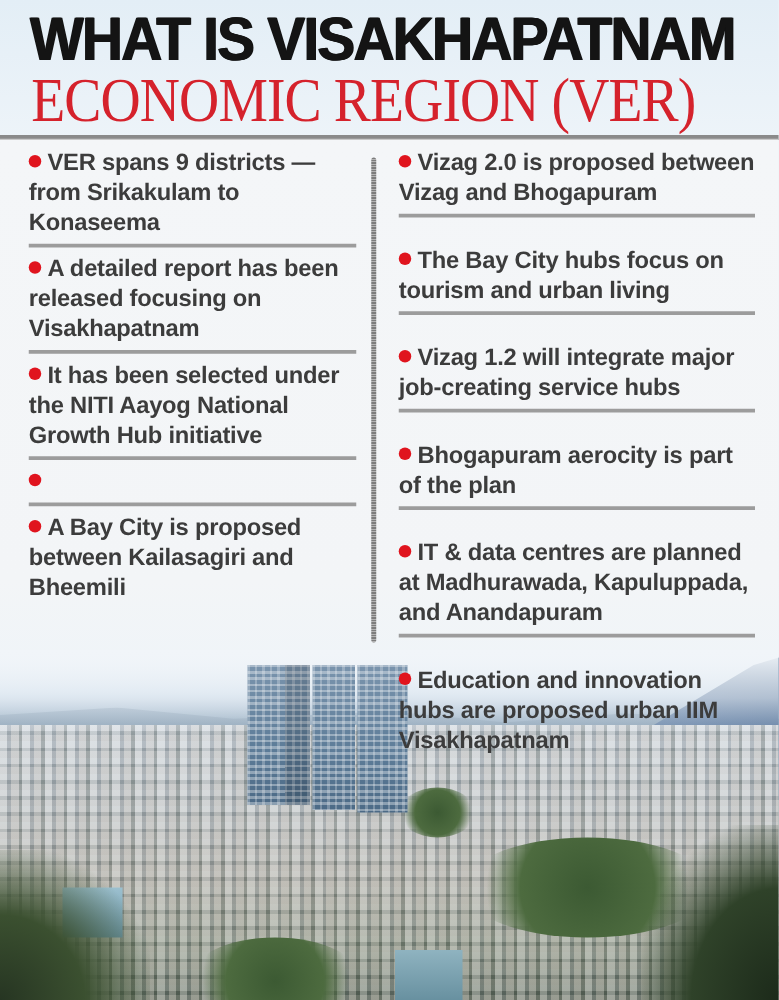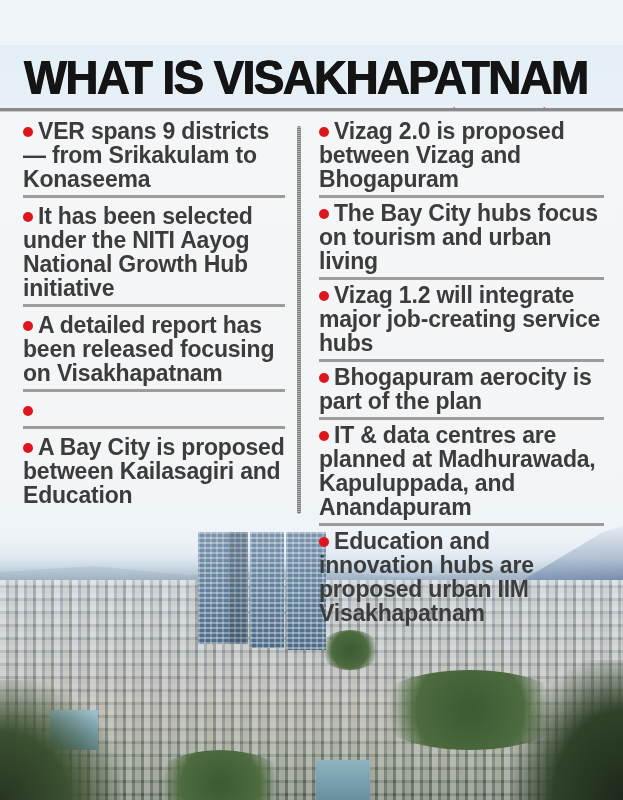--- a/index.html
+++ b/index.html
@@ -7,21 +7,20 @@
     width: 623px; height: 800px; overflow: hidden; position: relative;
     background: #eef4f8;
     font-family: "DejaVu Sans", sans-serif;
   }
   .page { position: absolute; inset: 0; }
 
   
   .header {
     position: absolute; left: 0; top: 0; width: 623px; height: 121px;
     background: linear-gradient(180deg, #e3eef6 0%, #eef4f9 100%);
-    margin-top: 45px;
   }
   .title-1 {
     position: absolute; left: 24px; top: 6px; width: 580px;
     font-family: "Liberation Sans", sans-serif; font-weight: 900;
     font-size: 49px; line-height: 52px; color: #141414;
     letter-spacing: -1.6px; transform: scaleX(0.93); transform-origin: left top;
     white-space: nowrap;
     text-shadow: 0.6px 0 0 #141414, -0.6px 0 0 #141414;
   }
   .title-2 {
@@ -51,35 +50,35 @@
   .vsep {
     position: absolute; left: 297px; top: 126px; width: 4px; height: 388px;
     background: repeating-linear-gradient(180deg, #7c7c7c 0 1px, #b3b3b3 1px 2px);
     border-radius: 2px;
   }
 
   .item {
     position: relative;
     font-family: "Liberation Sans", sans-serif;
     font-weight: 700;
-    font-size: 23px; line-height: 24px;
+    font-size: 19px; line-height: 24px;
     color: #3c3c3c;
     letter-spacing: -0.2px;
     padding: 3px 0 4px 0;
     border-bottom: 3px solid #9c9c9c;
     transform-origin: left top;
   }
   .item:last-child { border-bottom: none; }
   .item .txt { display: inline; }
   .bullet {
     display: inline-block; width: 10px; height: 10px; border-radius: 50%;
     background: #e0141e; margin-right: 5px; vertical-align: 2px;
   }
   .item.l { margin-bottom: 3px; }
-  .item.r { margin-bottom: 0; }
+  .item.r { margin-bottom: 20px; }
 
   
   .photo {
     position: absolute; left: 0; top: 520px; width: 623px; height: 280px;
     overflow: hidden;
     background: linear-gradient(180deg, #eef4f9 0%, #c8d9e8 12%, #8fa6bb 22%, #9aa7b3 35%, #7d8a90 60%, #5a6a5c 85%, #3d4a3c 100%);
   }
   .haze {
     position: absolute; left: 0; top: 0; width: 623px; height: 70px;
     background: linear-gradient(180deg, #f1f5f9 0%, rgba(241,245,249,0.6) 55%, rgba(241,245,249,0) 100%);
@@ -166,30 +165,30 @@
     <div class="haze"></div>
   </div>
 
   <div class="vsep"></div>
 
   <div class="col col-left">
     <div class="item l">
       <span class="bullet"></span><span class="txt">VER spans 9 districts — from Srikakulam to Konaseema</span>
     </div>
     <div class="item l">
+      <span class="bullet"></span><span class="txt">A detailed report has been released focusing on Visakhapatnam</span>
+    </div>
+    <div class="item l">
       <span class="bullet"></span><span class="txt">It has been selected under the NITI Aayog National Growth Hub initiative</span>
     </div>
     <div class="item l">
-      <span class="bullet"></span><span class="txt">A detailed report has been released focusing on Visakhapatnam</span>
-    </div>
-    <div class="item l">
       <span class="bullet"></span>
     </div>
     <div class="item l">
-      <span class="bullet"></span><span class="txt">A Bay City is proposed between Kailasagiri and Education</span>
+      <span class="bullet"></span><span class="txt">A Bay City is proposed between Kailasagiri and Bheemili</span>
     </div>
   </div>
 
   <div class="col col-right">
     <div class="item r">
       <span class="bullet"></span><span class="txt">Vizag 2.0 is proposed between Vizag and Bhogapuram</span>
     </div>
     <div class="item r">
       <span class="bullet"></span><span class="txt">The Bay City hubs focus on tourism and urban living</span>
     </div>

